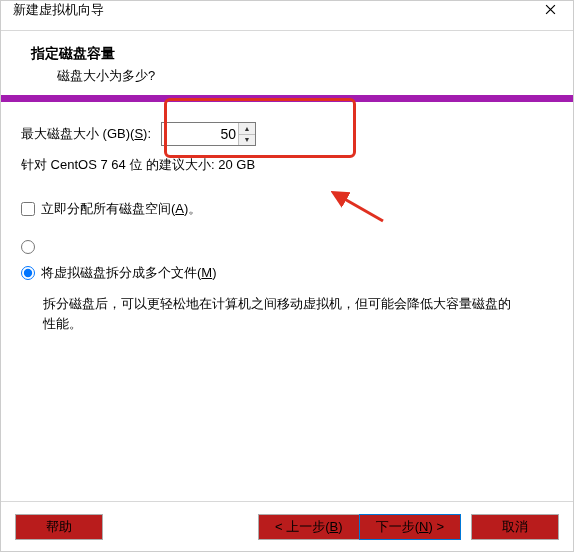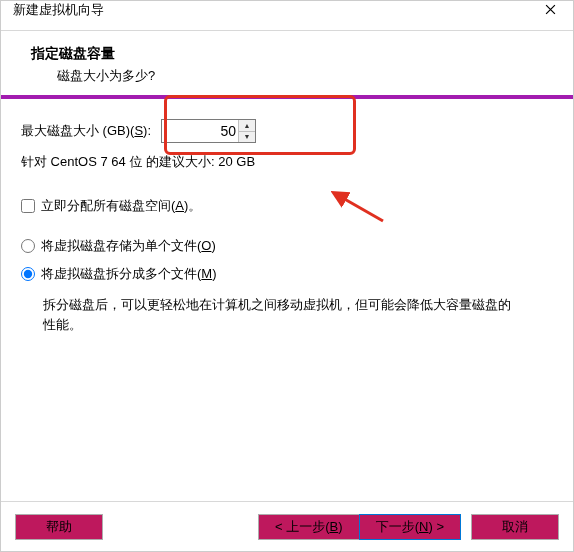--- a/index.html
+++ b/index.html
@@ -23,21 +23,21 @@
   .titlebar-title { font-size: 13px; }
   .titlebar-close {
     width: 46px; height: 30px;
     display: flex; align-items: center; justify-content: center;
     cursor: pointer;
   }
   .titlebar-close svg { width: 11px; height: 11px; }
 
   .header {
     padding: 14px 30px 10px 30px;
-    border-bottom: 4px solid #a21caf;
+    border-bottom: 7px solid #a21caf;
   }
   .header-title { font-weight: bold; font-size: 14px; margin-bottom: 4px; }
   .header-sub { font-size: 13px; padding-left: 26px; }
 
   .content { padding: 20px 36px 0 20px; }
 
   .size-row {
     display: flex; align-items: center;
     position: relative;
     margin-bottom: 10px;
@@ -103,21 +103,21 @@
     display: flex; align-items: center;
     padding: 0 14px;
     background: #fff;
   }
   .btn {
     height: 26px;
     padding: 8px 16px;
     font-size: 13px;
     font-family: inherit;
     border: 1px solid #adadad;
-    background: #be185d;
+    background: #b91c1c;
     cursor: pointer;
     display: flex; align-items: center; justify-content: center;
   }
   .btn .underline { text-decoration: underline; }
   .btn-help { min-width: 88px; }
   .spacer { flex: 1; }
   .btn-back { min-width: 102px; }
   .btn-next { min-width: 102px; border: 1px solid #0078d7; margin-left: -1px; }
   .btn-cancel { min-width: 88px; margin-left: 10px; }
 </style>
@@ -158,23 +158,20 @@
 
   <label class="check-row">
     <input type="checkbox" style="">
     <span>
       <span>立即分配所有磁盘空间(</span><span class="underline">A</span><span>)。</span>
     </span>
   </label>
 
   <label class="radio-row">
     <input type="radio" name="split" style="">
-    <span>
-      <span>将虚拟磁盘存储为单个文件(</span><span class="underline">O</span><span>)</span>
-    </span>
   </label>
   <label class="radio-row">
     <input type="radio" name="split" checked="" style="">
     <span>
       <span>将虚拟磁盘拆分成多个文件(</span><span class="underline">M</span><span>)</span>
     </span>
   </label>
   <div class="desc">拆分磁盘后，可以更轻松地在计算机之间移动虚拟机，但可能会降低大容量磁盘的性能。</div>
 
 </div>

